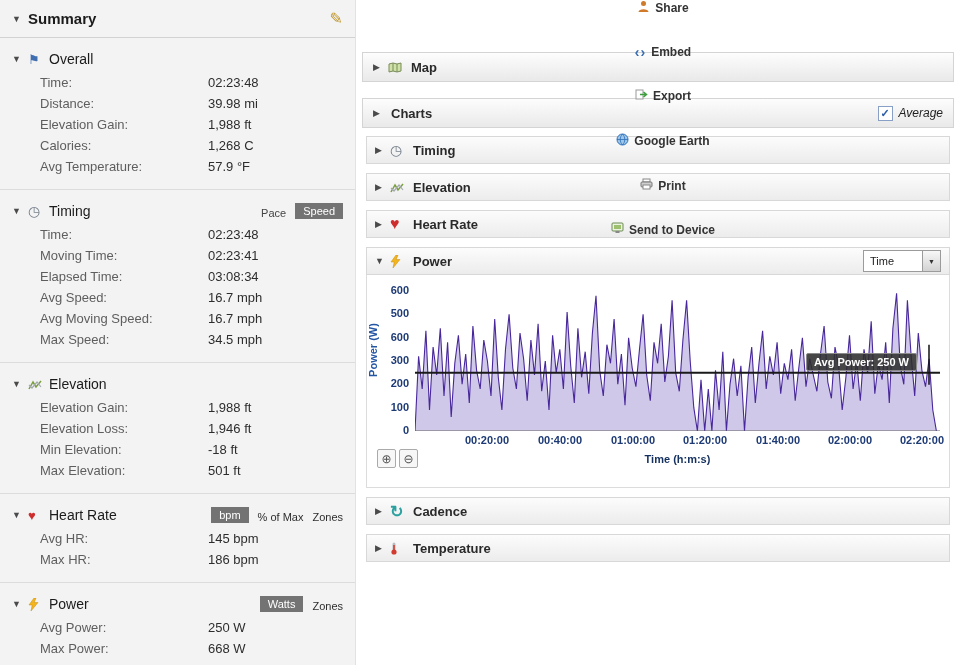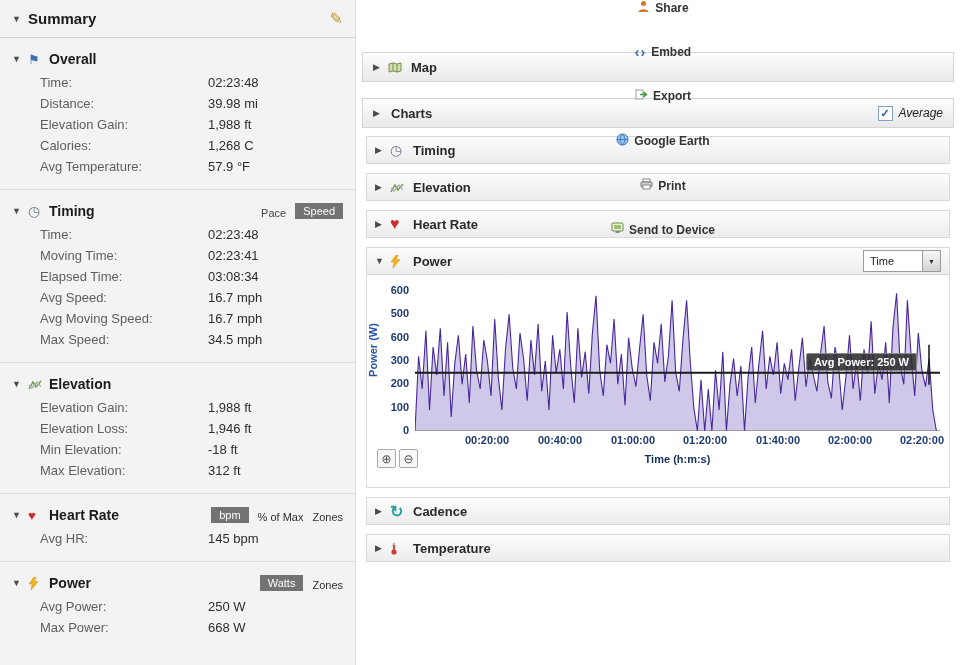--- a/index.html
+++ b/index.html
@@ -12,21 +12,21 @@
   .sb-header{display:flex;align-items:center;height:37px;padding:0 12px;border-bottom:1px solid #d2d2d2;}
   .tri{color:#4a4a4a;font-size:9px;width:16px;flex:none;cursor:pointer;}
   .sb-title{font-size:15px;font-weight:bold;color:#1b1b1b;}
   .edit{margin-left:auto;color:#c0962c;font-size:16px;cursor:pointer;}
   .section{padding:8px 0 12px;border-bottom:1px solid #dcdcdc;}
   .section:last-child{border-bottom:none;}
   .sec-head{display:flex;align-items:center;height:26px;padding:0 12px;}
   .sec-icon{width:21px;flex:none;font-size:13px;line-height:1;display:flex;align-items:center;}
   .flag{color:#3f6fb0}.clock{color:#78828e;font-size:14px}.heart{color:#cf2d2d}
   .cad{color:#2aa0a0;font-weight:bold}
-  .sec-title{font-size:14px;font-weight:bold;color:#1b1b1b;}
+  .sec-title{font-size:14px;font-weight:normal;color:#1b1b1b;}
   .sec-right{margin-left:auto;display:flex;align-items:flex-end;gap:9px;}
   .hopt{font-size:11px;color:#444;cursor:pointer;}
   .hbadge{font-size:11px;color:#fff;background:#737373;padding:2px 8px;cursor:pointer;}
   .hlink{font-size:11px;font-weight:normal;color:#2e2e2e;cursor:pointer;}
   .row{display:flex;align-items:center;height:21px;padding:0 12px 0 40px;}
   .lbl{width:168px;flex:none;font-size:13px;color:#5e5e5e;}
   .val{font-size:13px;color:#2d2d2d;}
 
   
   .main{position:absolute;left:362px;top:0;width:592px;}
@@ -165,38 +165,42 @@
     <div class="row">
       <span class="lbl">Elevation Loss:</span>
       <span class="val">1,946 ft</span>
       </div>
     <div class="row">
       <span class="lbl">Min Elevation:</span>
       <span class="val">-18 ft</span>
       </div>
     <div class="row">
       <span class="lbl">Max Elevation:</span>
-      <span class="val">312 ft</span>
+      <span class="val">501 ft</span>
       </div>
   </div>
 
   <div class="section">
     <div class="sec-head">
       <span class="tri">▼</span>
       <span class="sec-icon heart">♥</span>
       <span class="sec-title">Heart Rate</span>
       <span class="sec-right">
         <span class="hbadge">bpm</span>
         <span class="hlink">% of Max</span>
         <span class="hlink">Zones</span>
       </span>
     </div>
     <div class="row">
       <span class="lbl">Avg HR:</span>
       <span class="val">145 bpm</span>
+      </div>
+    <div class="row">
+      <span class="lbl">Max HR:</span>
+      <span class="val">186 bpm</span>
       </div>
   </div>
 
   <div class="section">
     <div class="sec-head">
       <span class="tri">▼</span>
       <span class="sec-icon">
         <svg width="11" height="13" viewBox="0 0 11 13">
             <polygon points="6,0 1,7 4.2,7 3,13 10,4.5 6.2,4.5 8,0" fill="#f4b41c" stroke="#c98d10" stroke-width="0.5"></polygon>
           </svg>

